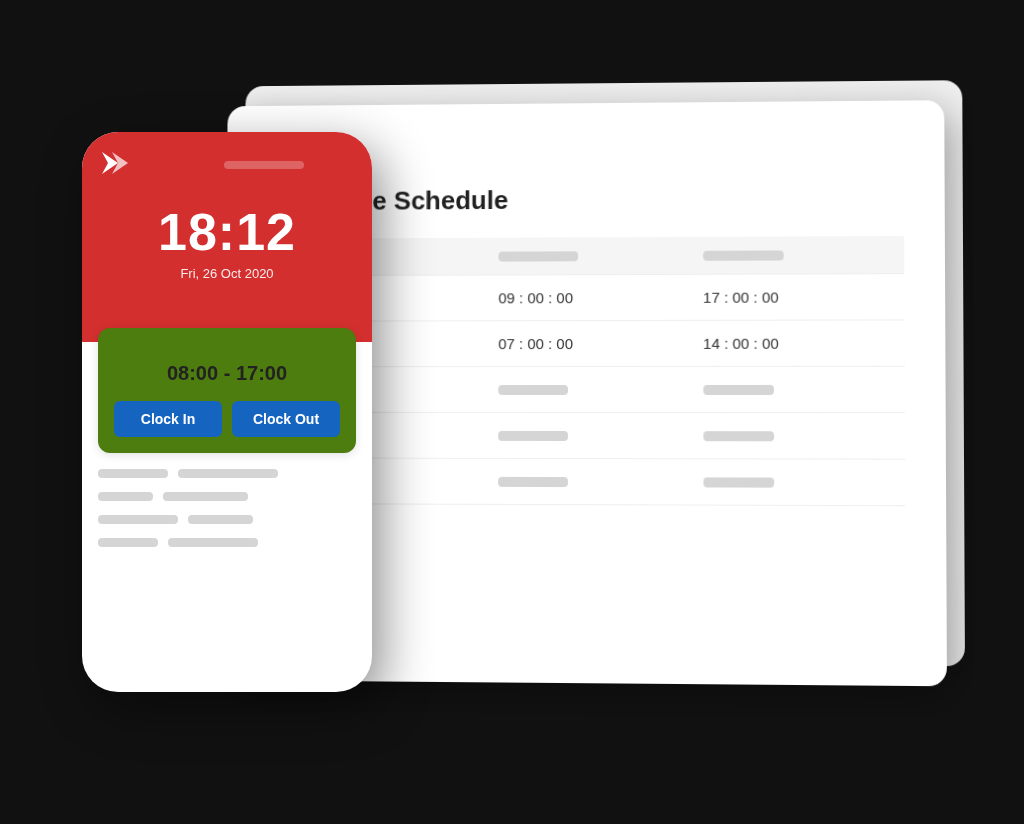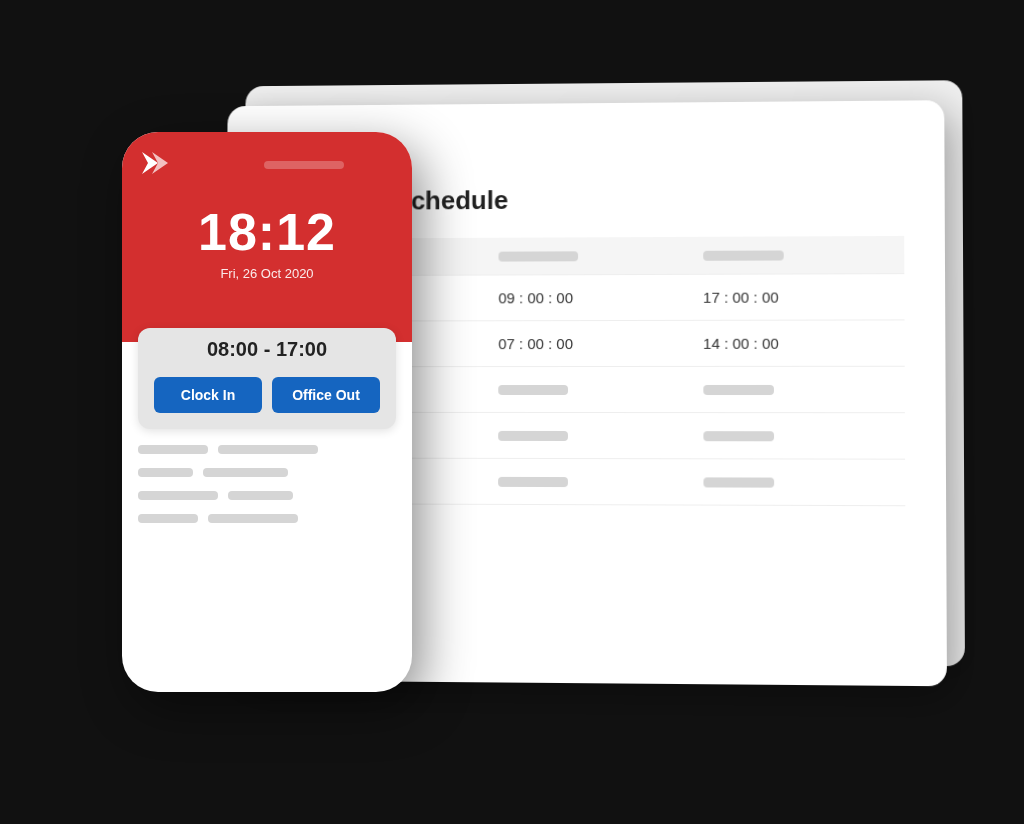--- a/index.html
+++ b/index.html
@@ -92,21 +92,20 @@
       position: absolute;
       left: 0;
       top: 60px;
       width: 290px;
       height: 560px;
       background: #fff;
       border-radius: 36px;
       box-shadow: 10px 16px 50px rgba(0,0,0,0.45);
       overflow: hidden;
       z-index: 10;
-      margin-left: 40px;
     }
 
     .mobile-header {
       background: #d32f2f;
       padding: 20px 20px 30px;
       position: relative;
       min-height: 210px;
       display: flex;
       flex-direction: column;
       align-items: center;
@@ -143,24 +142,24 @@
       font-size: 13px;
       color: rgba(255,255,255,0.9);
       margin-top: 4px;
     }
 
     .mobile-body {
       padding: 16px 16px 0;
     }
 
     .mobile-shift-card {
-      background: #e5e5e5;
+      background: #4d7c0f;
       border-radius: 12px;
       box-shadow: 0 2px 10px rgba(0,0,0,0.12);
-      padding: 10px 16px 16px;
+      padding: 34px 16px 16px;
       margin-top: -30px;
       position: relative;
       z-index: 5;
     }
 
     .shift-time {
       text-align: center;
       font-size: 20px;
       font-weight: 600;
       color: #222;
@@ -290,21 +289,21 @@
       </div>
       <div class="mobile-time">18:12</div>
       <div class="mobile-date">Fri, 26 Oct 2020</div>
     </div>
 
     <div class="mobile-body">
       <div class="mobile-shift-card">
         <div class="shift-time">08:00 - 17:00</div>
         <div class="clock-buttons">
           <button class="btn-clock-in">Clock In</button>
-          <button class="btn-clock-out">Office Out</button>
+          <button class="btn-clock-out">Clock Out</button>
         </div>
       </div>
     </div>
 
     <div class="mobile-list">
       <div class="mobile-list-item">
         <span class="ml-bar" style="width:70px;"></span>
         <span class="ml-bar" style="width:100px;"></span>
       </div>
       <div class="mobile-list-item">

